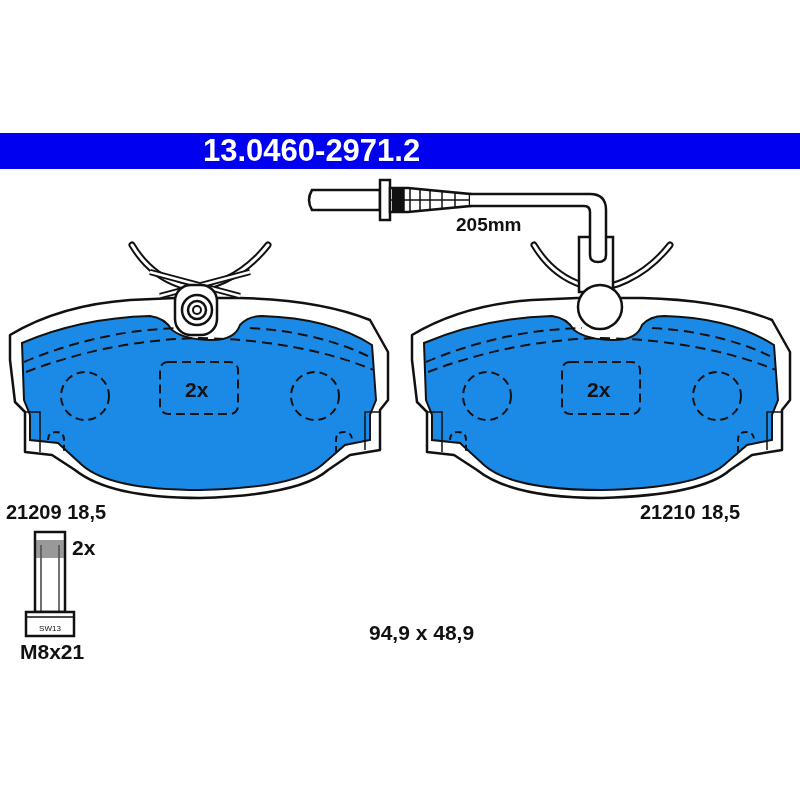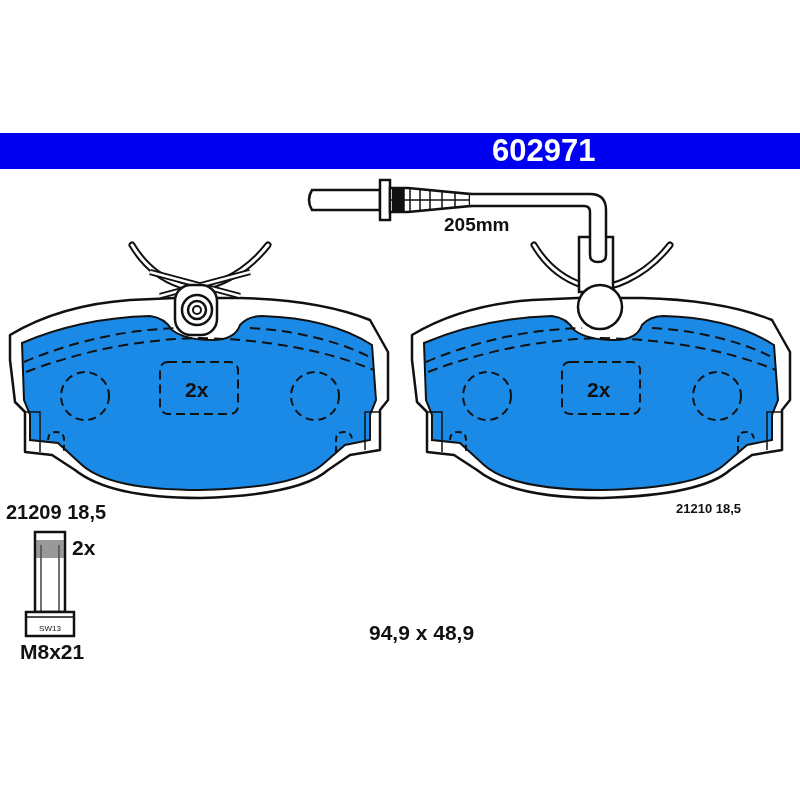--- a/index.html
+++ b/index.html
@@ -8,21 +8,21 @@
     font-family:"Liberation Sans",sans-serif;font-weight:bold;font-size:31px;line-height:36px;}
   .banner .pn{position:absolute;left:203px;top:0;letter-spacing:0px;}
   .banner .code{position:absolute;left:492px;top:0;}
   .lbl{position:absolute;font-weight:bold;font-size:19px;color:#111;font-family:"Liberation Sans",sans-serif;}
   svg{position:absolute;left:0;top:0;}
 </style>
 </head>
 <body>
 
 <div class="banner">
-  <span class="code">602971</span>
+  <span class="pn">13.0460-2971.2</span>
 </div>
 
 <svg width="800" height="800" viewBox="0 0 800 800">
   <defs>
     <g id="pad">
 
       <path d="M10 335 Q 60 305 130 300 L 175 298 L 240 298 Q 320 300 370 320 L 388 352 L 388 400 L 380 410 L 380 450 L 350 455 L 328 470 Q 300 495 200 498 Q 110 498 75 470 L 52 455 L 25 452 L 25 412 L 15 402 L 10 360 Z" fill="#fff" stroke="#111" stroke-width="2.5" stroke-linejoin="round"></path>
 
       <path d="M22 343 Q 80 318 150 316 Q 165 318 172 330 Q 185 340 212 340 Q 235 340 240 325 Q 248 316 262 316 Q 330 318 372 345 L 376 400 L 370 415 L 370 440 L 345 445 L 322 465 Q 295 488 200 490 Q 110 490 82 465 L 58 443 L 30 440 L 30 415 L 24 400 Z" fill="#1a8ae6" stroke="#111" stroke-width="2"></path>
 
@@ -84,20 +84,20 @@
     <rect x="35" y="532" width="30" height="80" fill="#fff" stroke="#111" stroke-width="2.5"></rect>
     <line x1="41" y1="545" x2="41" y2="612" stroke="#111" stroke-width="1.2"></line>
     <line x1="59" y1="545" x2="59" y2="612" stroke="#111" stroke-width="1.2"></line>
     <rect x="36" y="540" width="28" height="18" fill="#555" opacity="0.6"></rect>
     <rect x="26" y="612" width="48" height="24" fill="#fff" stroke="#111" stroke-width="2.5"></rect>
     <line x1="26" y1="617" x2="74" y2="617" stroke="#111" stroke-width="1.5"></line>
     <text x="50" y="631" font-family="Liberation Sans, sans-serif" font-size="8" text-anchor="middle" fill="#111">SW13</text>
   </g>
 </svg>
 
-<div class="lbl" style="left:444px;top:214px;font-size:19px;text-align:right;">205mm</div>
+<div class="lbl" style="left:456px;top:214px;font-size:19px;text-align:right;">205mm</div>
 <div class="lbl" style="left:185px;top:378px;font-size:21px;">2x</div>
 <div class="lbl" style="left:587px;top:378px;font-size:21px;">2x</div>
 <div class="lbl" style="left:6px;top:501px;font-size:20px;">21209 18,5</div>
-<div class="lbl" style="left:676px;top:501px;font-size:13px;">21210 18,5</div>
+<div class="lbl" style="left:640px;top:501px;font-size:20px;">21210 18,5</div>
 <div class="lbl" style="left:72px;top:536px;font-size:21px;">2x</div>
 <div class="lbl" style="left:20px;top:640px;font-size:21px;">M8x21</div>
 <div class="lbl" style="left:328px;top:621px;font-size:21px;margin-left:41px;">94,9 x 48,9</div>
 
 </body></html>

